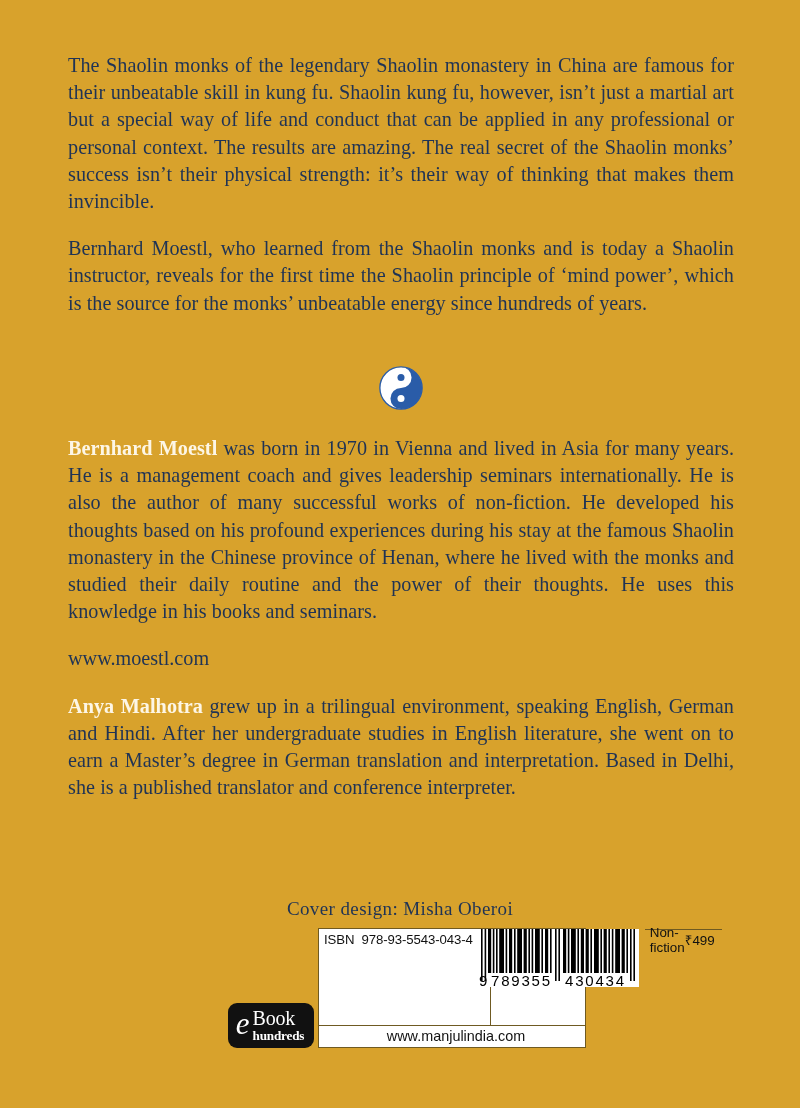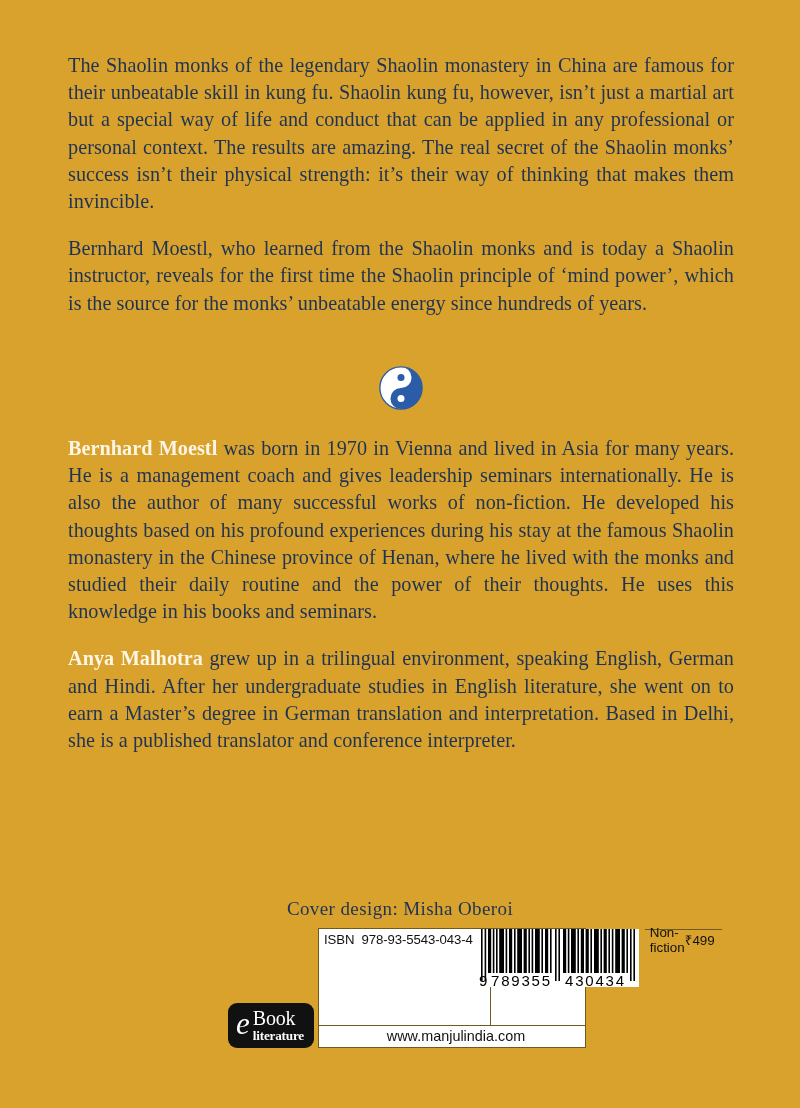--- a/index.html
+++ b/index.html
@@ -227,20 +227,21 @@
           <path d="M50 2 A48 48 0 0 1 50 98 A24 24 0 0 1 50 50 A24 24 0 0 0 50 2 Z" fill="#2a5ca8"></path>
           <circle cx="50" cy="26" r="8" fill="#2a5ca8"></circle>
           <circle cx="50" cy="74" r="8" fill="#ffffff"></circle>
         </svg>
       </span>
     </div>
 
     <div class="author-block">
       <p class="body-para"><span class="lead-name">Bernhard Moestl</span><span> was born in 1970 in Vienna and lived in Asia for many years. He is a management coach and gives leadership seminars internationally. He is also the author of many successful works of non-fiction. He developed his thoughts based on his profound experiences during his stay at the famous Shaolin monastery in the Chinese province of Henan, where he lived with the monks and studied their daily routine and the power of their thoughts. He uses this knowledge in his books and seminars.</span></p>
 
+      <p class="weblink">www.moestl.com</p>
 
       <p class="body-para"><span class="lead-name">Anya Malhotra</span><span> grew up in a trilingual environment, speaking English, German and Hindi. After her undergraduate studies in English literature, she went on to earn a Master’s degree in German translation and interpretation. Based in Delhi, she is a published translator and conference interpreter.</span></p>
     </div>
 
   </div>
 
   <div class="cover-credit">Cover design: Misha Oberoi</div>
 
   <div class="barcode-assembly">
     <div class="bc-top-row">
@@ -298,17 +299,17 @@
         </div>
       </div>
     </div>
     <div class="bc-site">www.manjulindia.com</div>
   </div>
 
   <div class="ebook-badge">
     <span class="ebook-e">e</span>
     <span class="ebook-stack">
       <span class="ebook-book">Book</span>
-      <span class="ebook-available">literature</span>
+      <span class="ebook-available">hundreds</span>
     </span>
   </div>
 
 </div>
 
 </body></html>

